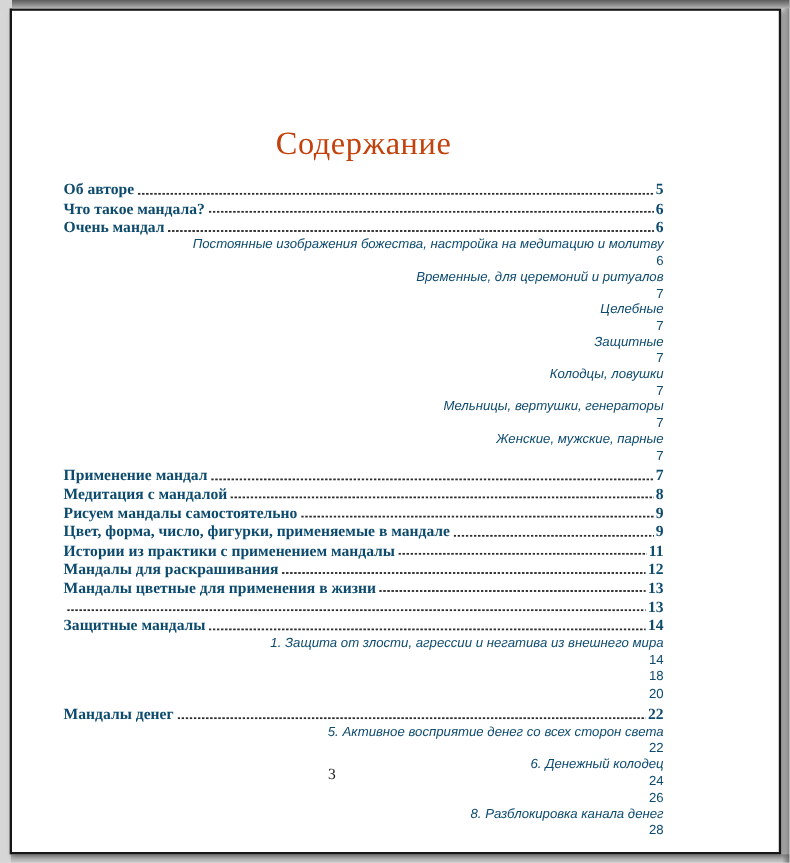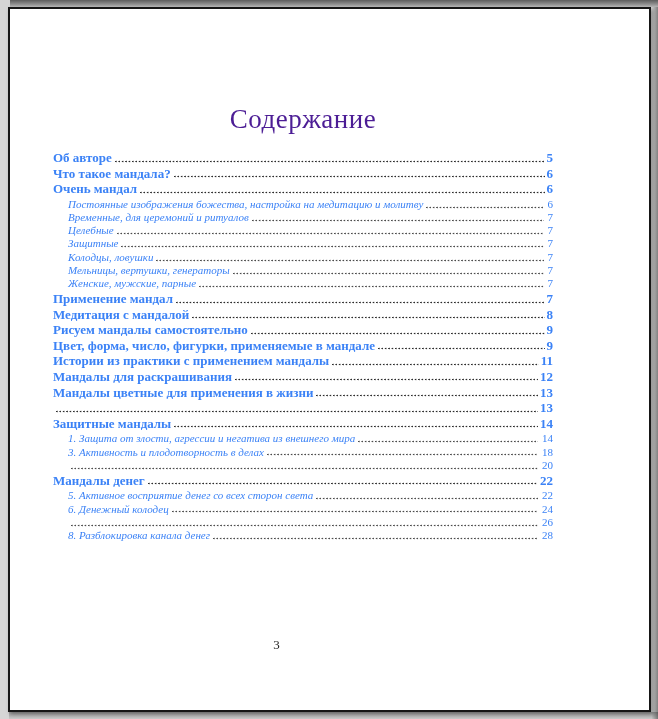--- a/index.html
+++ b/index.html
@@ -51,44 +51,45 @@
     top: 0; bottom: 0;
     left: 43px; right: 96px;
     color: #111111;
   }
   .title {
     margin: 95px 0 0 0;
     text-align: center;
     font-size: 27px;
     font-weight: 400;
     letter-spacing: 0.5px;
-    color: #4c1d95;
+    color: #c2410c;
   }
   .toc {
     margin-top: 16px;
   }
   .row {
     display: flex;
     align-items: flex-end;
-    color: #3b82f6;
+    color: #0c4a6e;
   }
   .row.l0 {
     font-family: "Liberation Serif", serif;
     font-weight: 700;
     font-size: 13px;
     line-height: 13px;
     margin: 2.6px 0;
   }
   .row.l1 {
-    font-family: Liberation Serif, serif;
+    font-family: Liberation Sans, sans-serif;
     font-style: italic;
     font-size: 11px;
     line-height: 12.4px;
     margin: 0.8px 0;
     padding-left: 15px;
+    flex-direction: column;
   }
   .label { white-space: nowrap; }
   .leader {
     flex: 1;
     height: 3px;
     margin: 0 2px 1.5px 3px;
     background-image: radial-gradient(circle at 1px 1.5px, #2e2e2e 0.8px, rgba(0,0,0,0) 1.1px);
     background-size: 3.4px 3px;
     background-repeat: repeat-x;
     background-position: left bottom;
@@ -211,21 +212,20 @@
     <span class="label">Защитные мандалы</span>
     <span class="leader"></span>
     <span class="pageno">14</span>
   </div>
           <div class="row l1">
     <span class="label">1. Защита от злости, агрессии и негатива из внешнего мира</span>
     <span class="leader"></span>
     <span class="pageno">14</span>
   </div>
           <div class="row l1">
-    <span class="label">3. Активность и плодотворность в делах</span>
     <span class="leader"></span>
     <span class="pageno">18</span>
   </div>
           <div class="row l1">
     <span class="leader"></span>
     <span class="pageno">20</span>
   </div>
           <div class="row l0">
     <span class="label">Мандалы денег</span>
     <span class="leader"></span>

